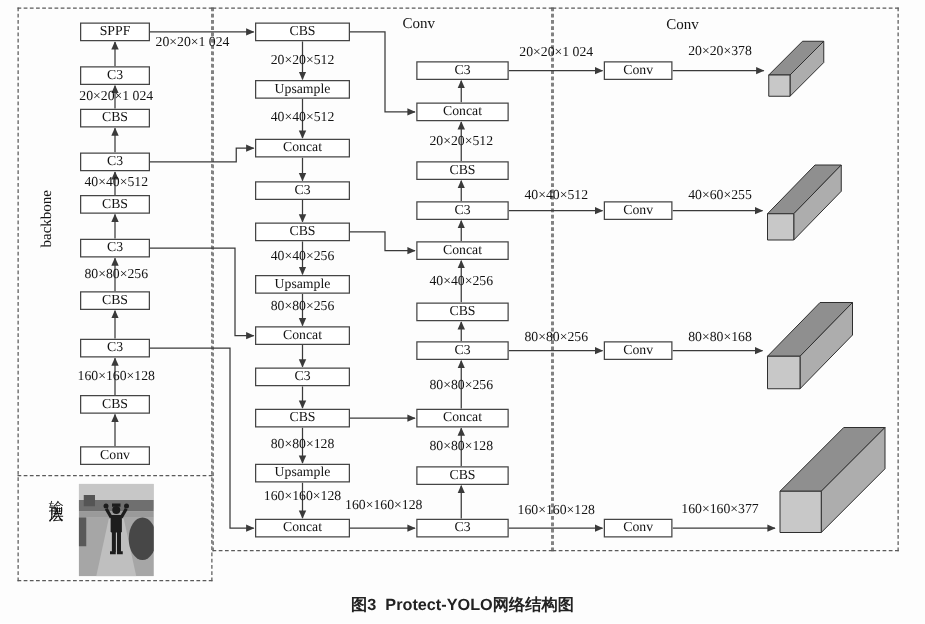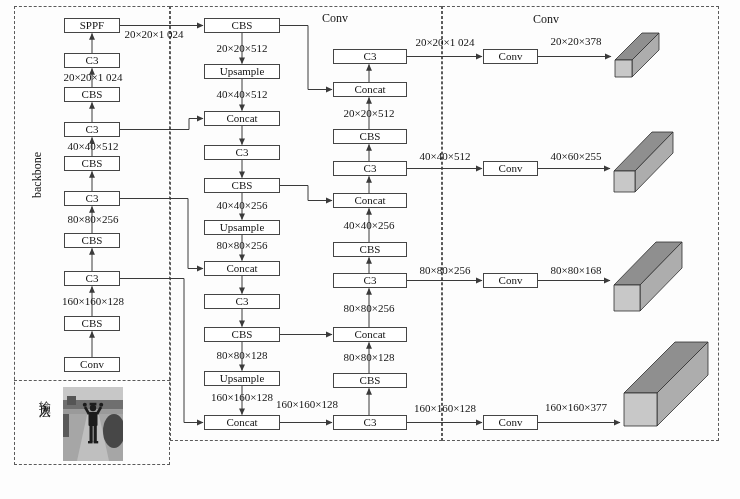--- a/index.html
+++ b/index.html
@@ -214,14 +214,15 @@
         <circle cx="21.8" cy="17.8" r="2"></circle>
         <circle cx="38.2" cy="17.8" r="2"></circle>
         <rect x="26.5" y="38.5" width="3.2" height="16"></rect>
         <rect x="30.6" y="38.5" width="3.2" height="16"></rect>
         <rect x="25" y="54" width="4.6" height="2.4"></rect>
         <rect x="30.6" y="54" width="4.6" height="2.4"></rect>
       </g>
     </svg>
   </div>
 
+  <div id="caption">图3  Protect-YOLO网络结构图</div>
 
 </div>
 
 </body></html>

